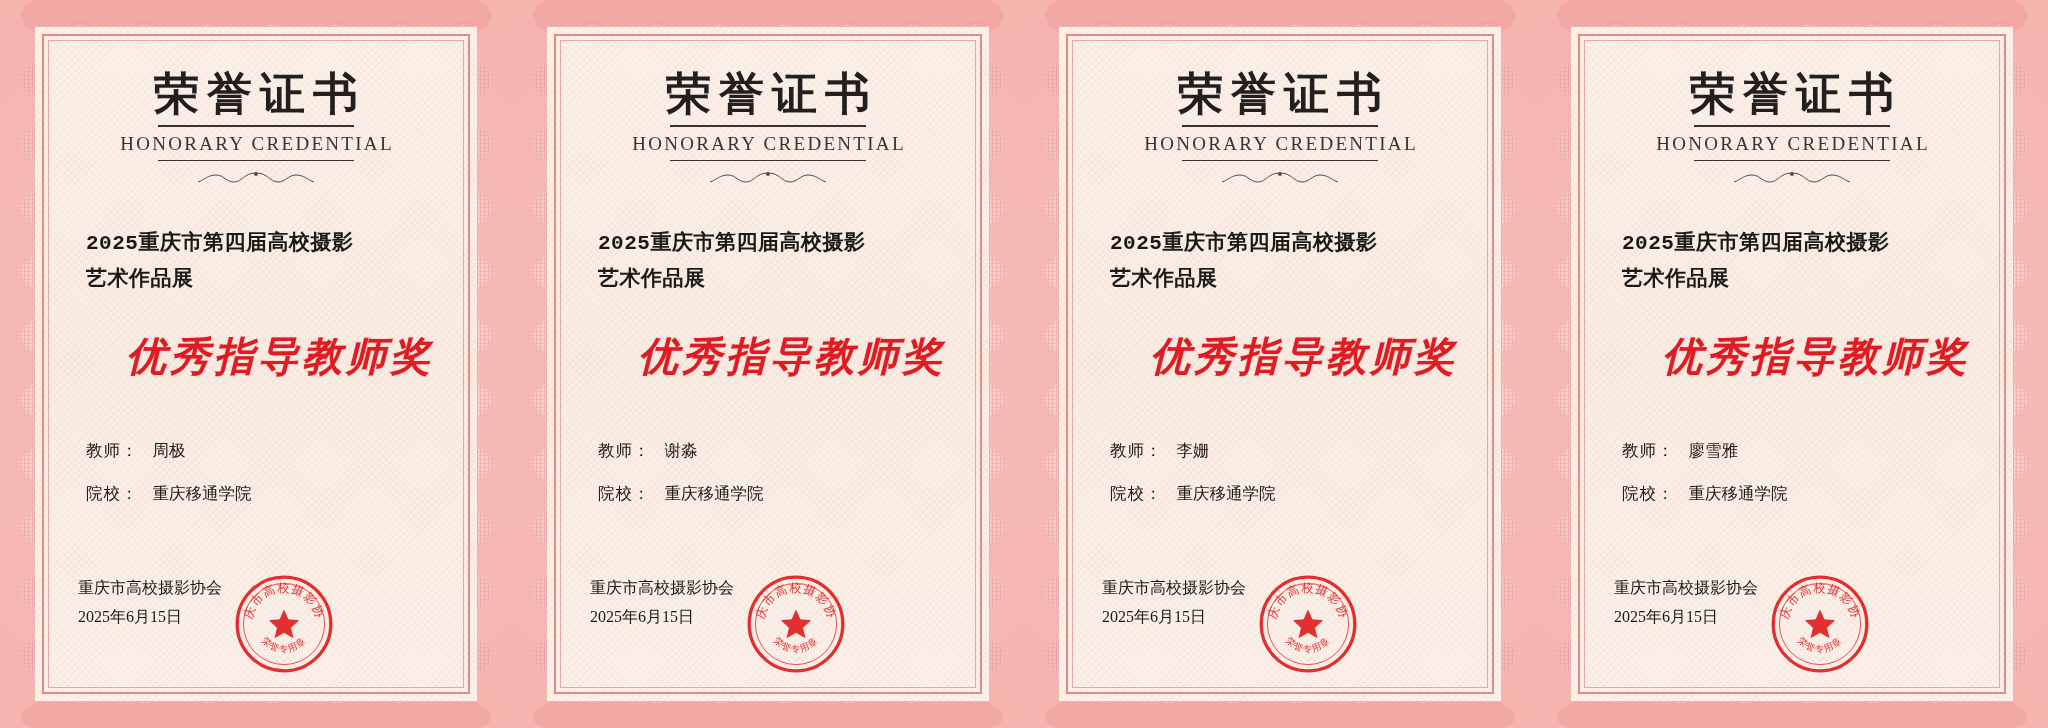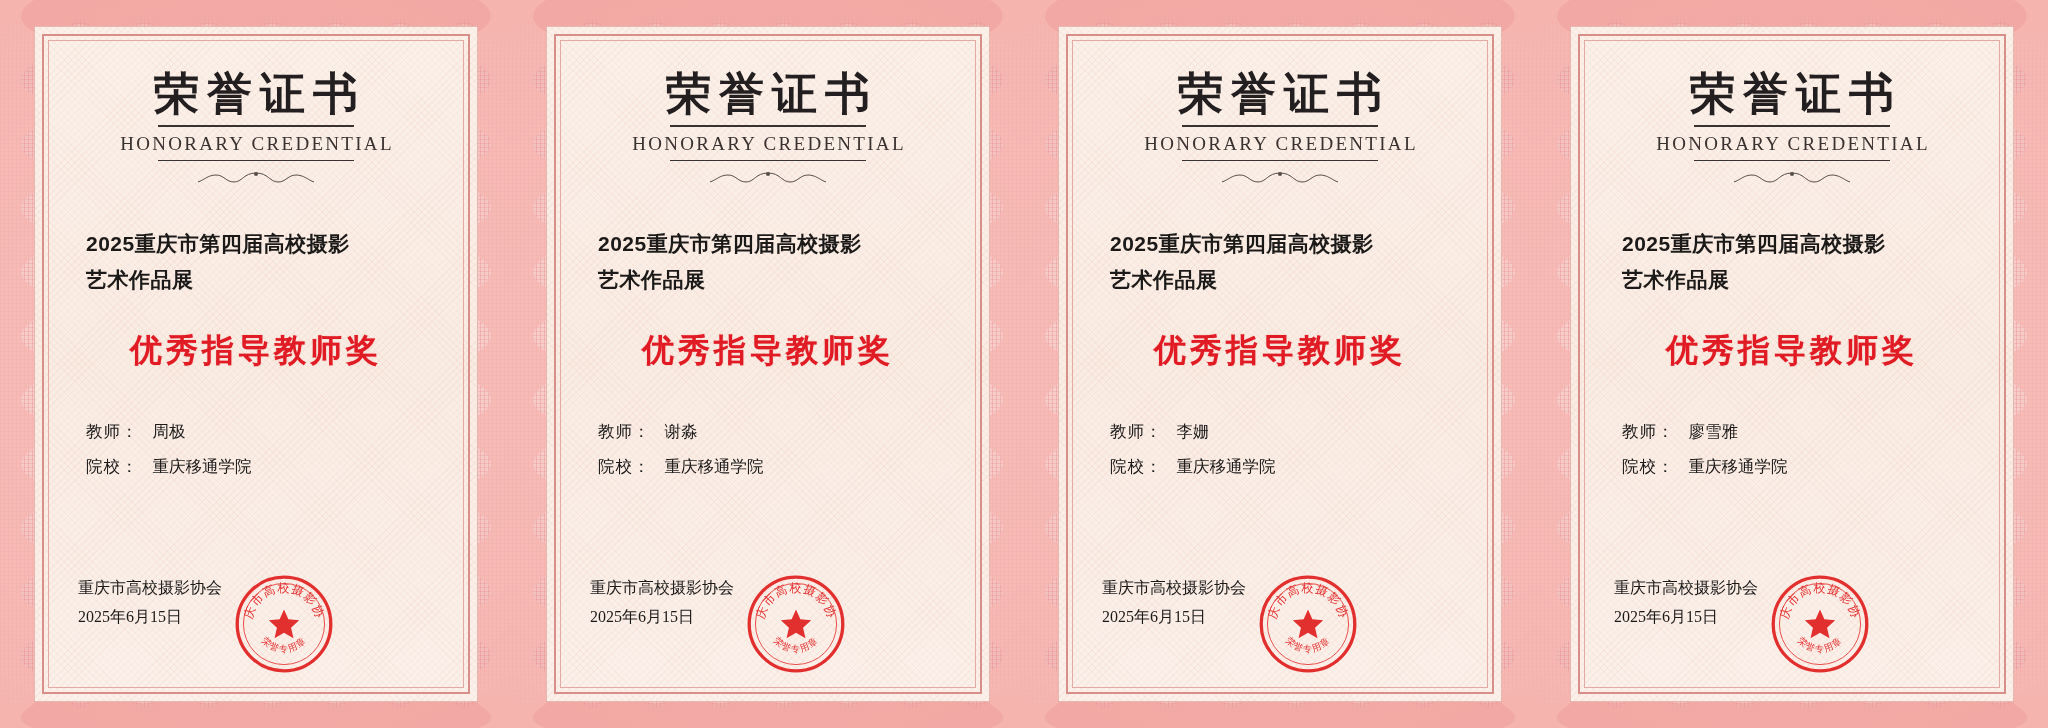--- a/index.html
+++ b/index.html
@@ -158,52 +158,54 @@
 
   .flourish {
     margin: 9px auto 0 auto;
     width: 120px;
     height: 16px;
     opacity: .85;
   }
 
   .event {
     margin-top: 36px;
-    font-family: Liberation Sans, sans-serif;
+    font-family: Liberation Mono, monospace;
     font-size: 21px;
     font-weight: 700;
     color: #1c1a19;
     line-height: 1.75;
     letter-spacing: 0.5px;
     padding-left: 8px;
   }
   .event .line2 { display: block; }
 
   .award {
     margin-top: 30px;
-    text-align: center;
+    text-align: right;
     color: #e01b24;
     font-family: "DejaVu Serif", "Liberation Serif", serif;
     font-weight: 700;
-    font-size: 32px;
+    font-size: 40px;
     letter-spacing: 4px;
+    font-style: italic;
     text-shadow: 0 0 1px rgba(224,27,36,0.5);
   }
 
   .fields {
     margin-top: 42px;
     padding-left: 8px;
     font-family: "Liberation Serif", "DejaVu Serif", serif;
     font-size: 16.5px;
     color: #1c1a19;
     line-height: 2.1;
   }
   .field-row {
     display: flex;
     align-items: flex-end;
+    margin-top: 8px;
   }
   .field-label {
     letter-spacing: 1px;
   }
   .field-value {
     margin-left: 14px;
   }
 
   .signature {
     margin-top: auto;

